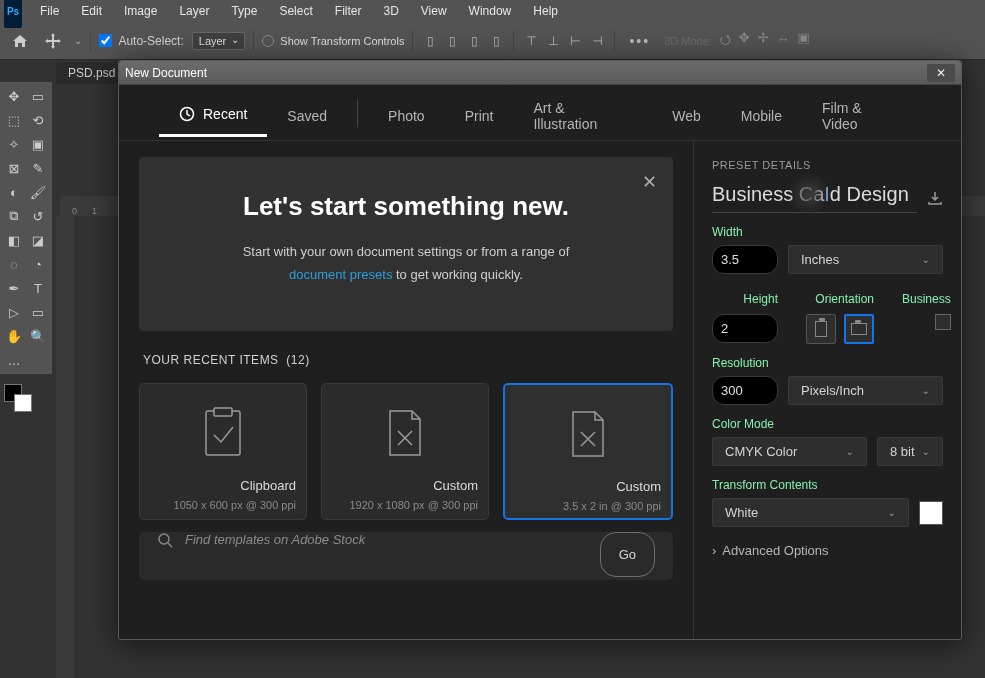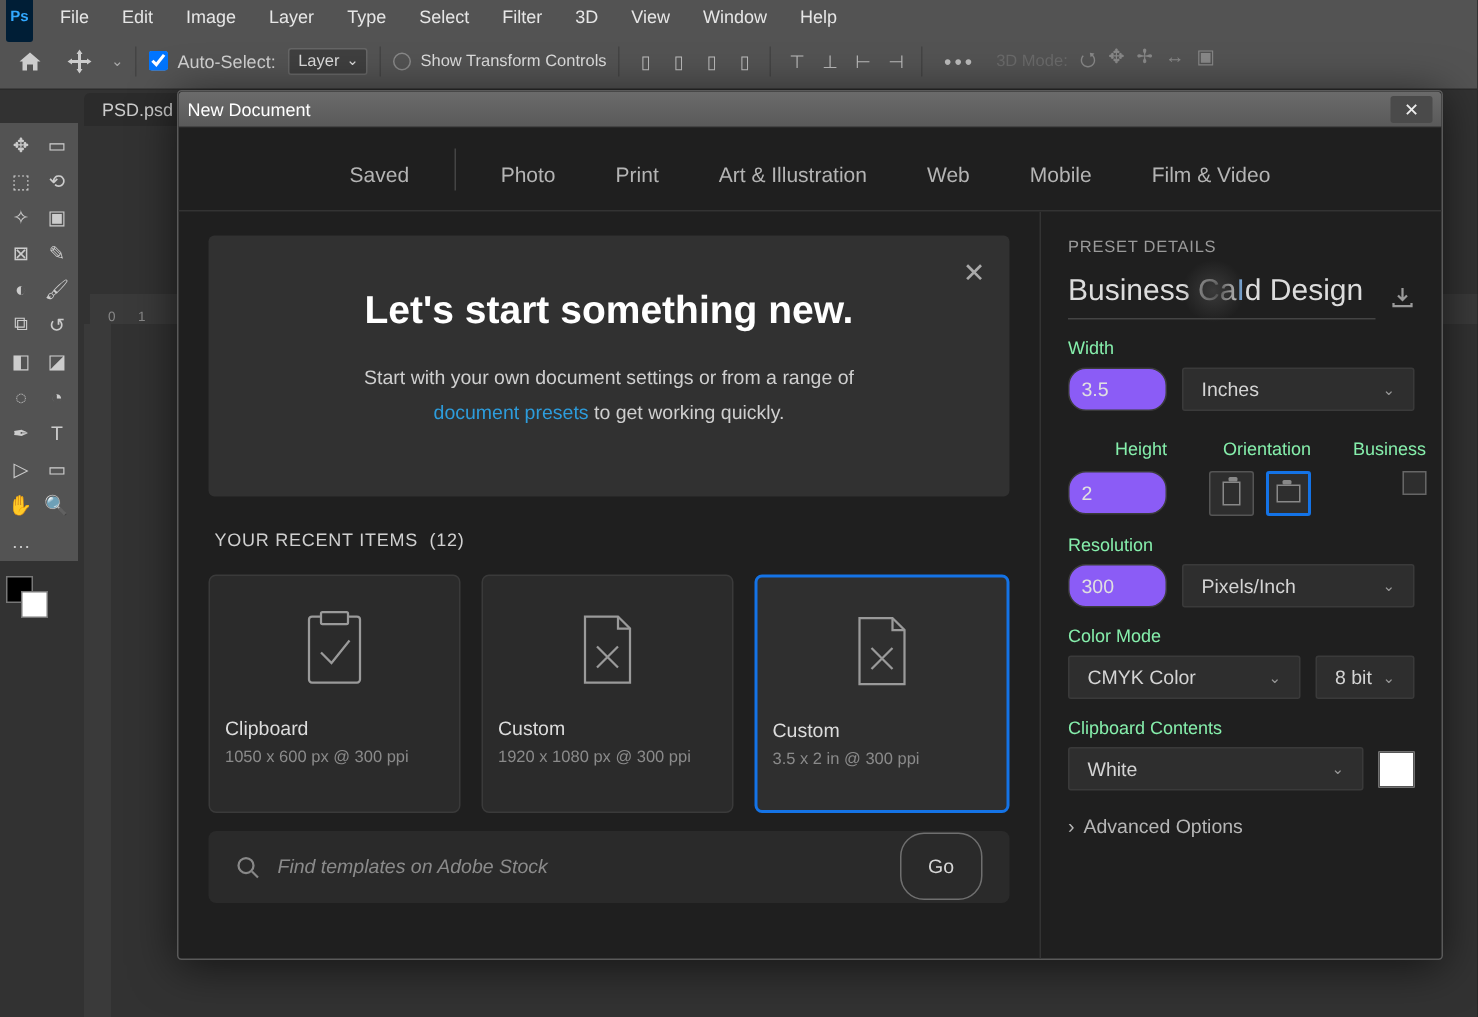--- a/index.html
+++ b/index.html
@@ -56,43 +56,43 @@
 .mainpane { flex: 1; padding: 16px 20px 16px 20px; display: flex; flex-direction: column; gap: 12px; overflow-y: auto; position: relative; }
 .intro-card { background: #313131; border-radius: 4px; padding: 34px 50px 44px; text-align: center; position: relative; }
 .intro-close { position: absolute; top: 14px; right: 16px; color: #aaa; font-size: 18px; cursor: pointer; }
 .intro-title { color: #fff; font-size: 26px; font-weight: 600; margin-bottom: 18px; }
 .intro-body { color: #cfcfcf; font-size: 13px; line-height: 1.8; max-width: 350px; margin: 0 auto; }
 .intro-body a { color: #2d9cdb; text-decoration: none; }
 
 .section-label { color: #d0d0d0; font-size: 12px; letter-spacing: 0.5px; margin: 10px 4px 4px; }
 
 .cards-row { display: flex; gap: 14px; }
-.preset-card { flex: 1; background: #2b2b2b; border: 1px solid #3a3a3a; border-radius: 5px; padding: 20px 10px 28px; text-align: left; cursor: pointer; }
+.preset-card { flex: 1; background: #2b2b2b; border: 1px solid #3a3a3a; border-radius: 5px; padding: 20px 10px 6px; text-align: right; cursor: pointer; }
 .preset-card.selected { border: 2px solid #1473e6; background: #2f2f2f; }
 .preset-icon { height: 58px; display: flex; align-items: center; justify-content: center; color: #9a9a9a; margin-bottom: 16px; }
 .preset-title { color: #dcdcdc; font-size: 13px; margin-bottom: 6px; }
 .preset-meta { color: #8a8a8a; font-size: 11px; }
 
-.stock-row { background: #2a2a2a; border-radius: 5px; height: 48px; display: flex; align-items: center; padding: 0 18px; gap: 12px; }
+.stock-row { background: #2a2a2a; border-radius: 5px; height: 48px; display: flex; align-items: flex-start; padding: 0 18px; gap: 12px; }
 .stock-row .search-icn { color: #888; font-size: 14px; }
 .stock-row .placeholder { color: #8b8b8b; font-size: 13px; font-style: italic; flex: 1; }
 .go-btn { border: 1px solid #6f6f6f; color: #d6d6d6; padding: 14px 18px; border-radius: 16px; font-size: 13px; background: transparent; }
 
 
 .right-panel { width: 268px; border-left: 1px solid #333; padding: 18px 18px 14px; display: flex; flex-direction: column; gap: 12px; font-size: 12px; }
 .rp-heading { color: #9a9a9a; font-size: 11px; letter-spacing: 0.5px; }
 .rp-title-row { display: flex; align-items: center; gap: 10px; }
 .rp-title { color: #dcdcdc; font-size: 20px; flex: 1; border-bottom: 1px solid #444; padding-bottom: 6px; position: relative; }
 .rp-title .cursor-halo { position: absolute; left: 76px; top: -10px; width: 42px; height: 42px; border-radius: 50%; background: radial-gradient(circle,#3a3a3a 0%, transparent 70%); pointer-events: none; }
 .rp-title .ibeam { color: #7aa8d8; font-weight: normal; }
 .dl-icon { color: #9a9a9a; font-size: 14px; }
 
 .rp-label { color: #86efac; font-size: 12px; }
 .rp-row { display: flex; gap: 10px; }
-.rp-input { background: #8b5cf6; border: 1px solid #3a3a3a; color: #e0e0e0; padding: 6px 8px; font-size: 13px; border-radius: 12px; }
+.rp-input { background: #000000; border: 1px solid #3a3a3a; color: #e0e0e0; padding: 6px 8px; font-size: 13px; border-radius: 12px; }
 .rp-input.sm { width: 66px; }
 .rp-dd { flex: 1; display: flex; align-items: center; justify-content: space-between; background: #2e2e2e; border: 1px solid #3a3a3a; padding: 6px 12px; border-radius: 2px; color: #d4d4d4; font-size: 13px; }
 .chev { color: #9a9a9a; font-size: 10px; }
 .orient-row { display: flex; gap: 28px; margin-top: 6px; }
 .orient-col { display: flex; flex-direction: column; gap: 8px; align-items: flex-end; }
 .orient-icons { display: flex; gap: 8px; }
 .orient-btn { width: 30px; height: 30px; border: 1px solid #555; background: #2e2e2e; display: flex; align-items: center; justify-content: center; border-radius: 2px; }
 .orient-btn.active { border: 2px solid #1473e6; }
 .orient-rect { width: 12px; height: 16px; border: 1.5px solid #888; position: relative; }
 .orient-rect::after { content:""; position:absolute; top:-4px; left:3px; width:6px; height:3px; background:#888; border-radius:1px;}
@@ -216,20 +216,27 @@
 
 <div class="dialog-wrap">
   <div class="dialog-titlebar">
     <span>New Document</span>
     <span class="spacer"></span>
     <span class="close-x">✕</span>
   </div>
 
   <div class="tabstrip">
     <div class="tabgroup">
+      <div class="dlg-tab active">
+        <svg width="16" height="16" viewBox="0 0 16 16">
+            <circle cx="8" cy="8" r="6.5" stroke="#fff" stroke-width="1.5" fill="none"></circle>
+            <path d="M8 4 L8 8 L11 10" stroke="#fff" stroke-width="1.5" fill="none"></path>
+          </svg>
+        <span>Recent</span>
+      </div>
       <div class="dlg-tab">
           <span>Saved</span>
         </div>
     </div>
     <span class="tabsep"></span>
     <div class="tabgroup">
       <div class="dlg-tab">
           <span>Photo</span>
         </div>
       <div class="dlg-tab">
@@ -382,21 +389,21 @@
             <span class="chev">⌄</span>
           </div>
           <div class="rp-dd" style="flex:0 0 66px">
             <span>8 bit</span>
             <span class="chev">⌄</span>
           </div>
         </div>
       </div>
 
       <div>
-        <div class="rp-label">Clipboard Contents</div>
+        <div class="rp-label">Transform Contents</div>
         <div class="rp-row" style="margin-top:6px;align-items:center">
           <div class="rp-dd">
             <span>White</span>
             <span class="chev">⌄</span>
           </div>
           <div class="bg-swatch"></div>
         </div>
       </div>
 
       <div class="adv-opts">

